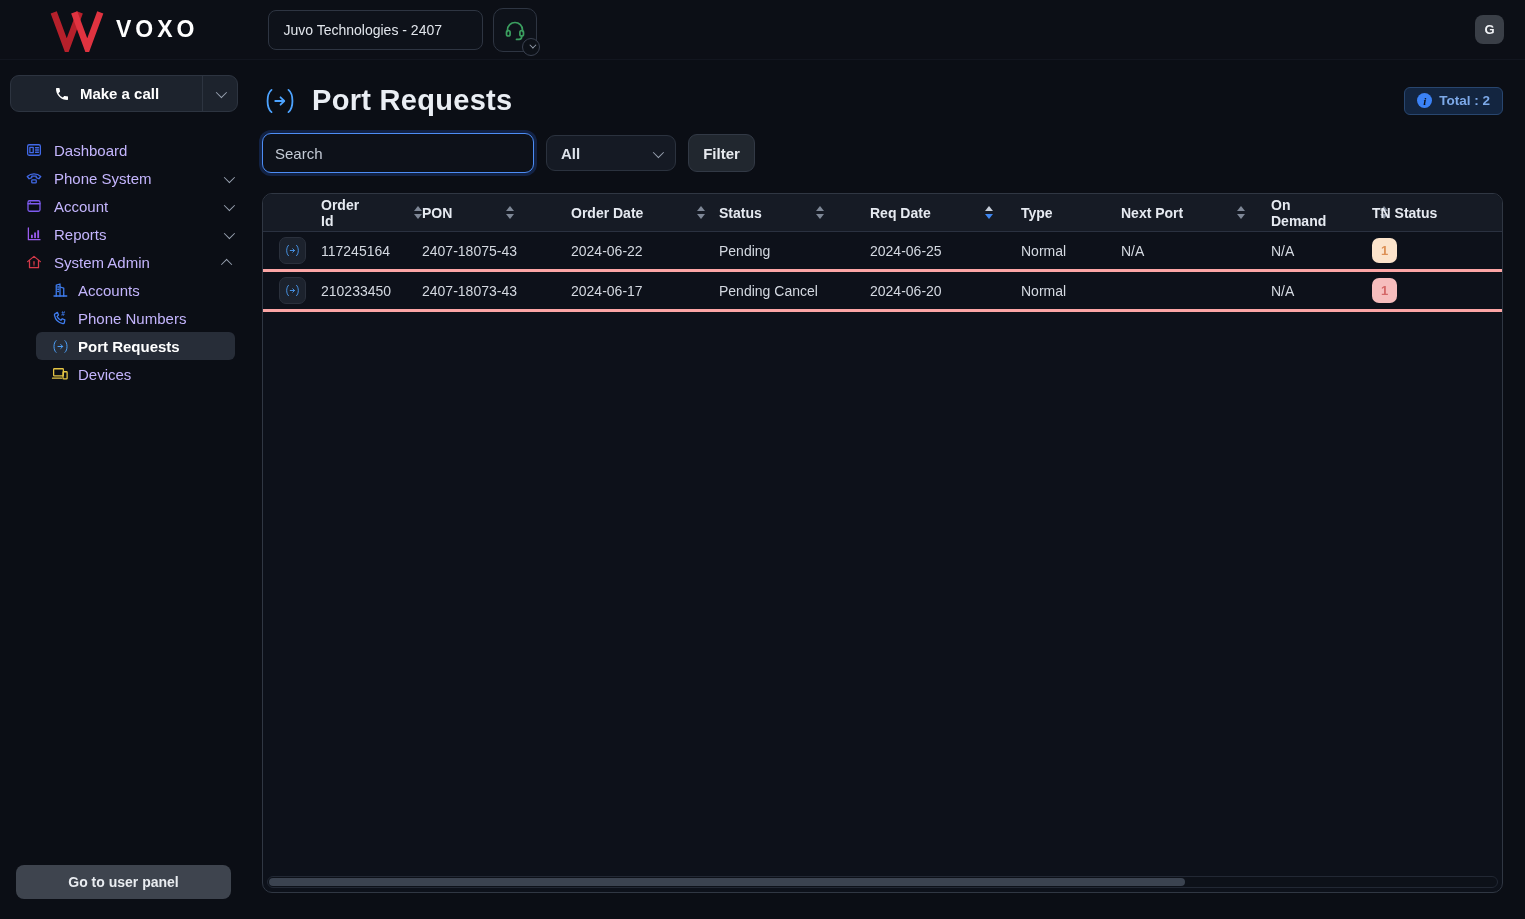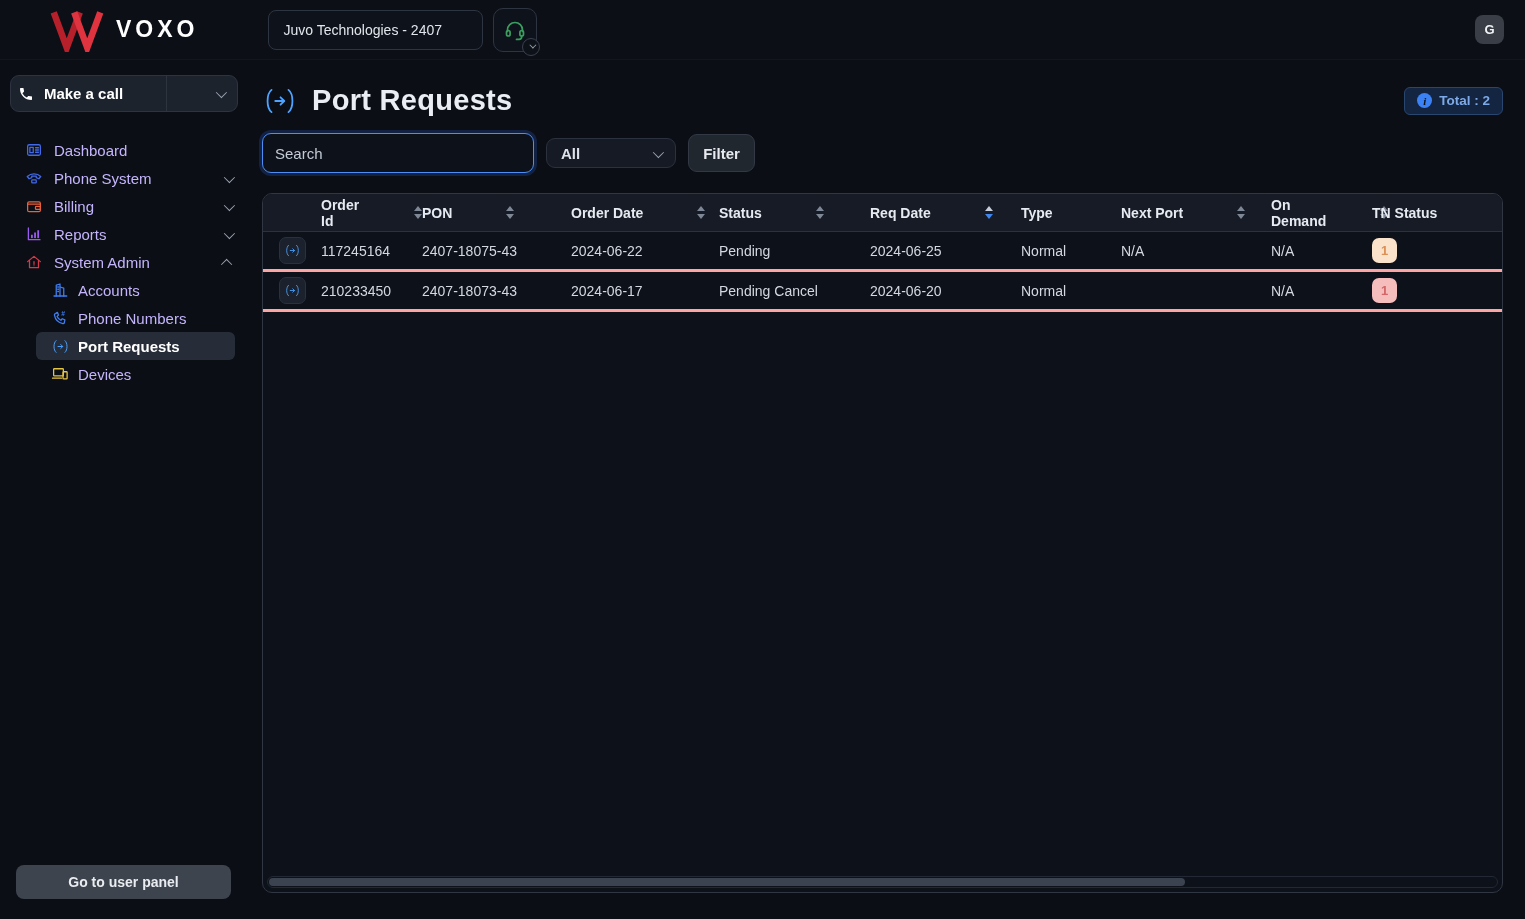--- a/index.html
+++ b/index.html
@@ -23,21 +23,21 @@
   .avatar { margin-left:auto; margin-right:21px; width:29px; height:29px; border-radius:8px;
     background:#3a3f47; color:#f2f4f7; display:flex; align-items:center; justify-content:center;
     font-size:13px; font-weight:700; cursor:pointer; }
 
   .content-row { display:flex; height:859px; }
 
   
   .sidebar { width:248px; position:relative; flex-shrink:0; }
   .make-call { margin:15px 10px 0 10px; height:37px; background:#1d232d;
     border:1px solid #2d3440; border-radius:9px; display:flex; align-items:stretch;
-    cursor:pointer;gap:36px; }
+    cursor:pointer; }
   .mc-main { flex:1; display:flex; align-items:center; justify-content:center; gap:10px;
     color:#fff; font-size:15px; font-weight:700; }
   .mc-divider { width:1px; background:#2d3440; }
   .mc-chev { width:34px; display:flex; align-items:center; justify-content:center; }
 
   .nav { margin-top:24px; }
   .nav-item { height:28px; display:flex; align-items:center; padding:0 16px 0 24px;
     cursor:pointer; }
   .nicon { width:20px; display:flex; align-items:center; justify-content:center; }
   .nicon svg { width:18px; height:18px; }
@@ -78,21 +78,21 @@
     display:flex; align-items:center; justify-content:center; }
   .total-label { font-size:13.5px; font-weight:600; color:#7da9e8; }
 
   .filter-row { margin-top:16px; display:flex; align-items:center; }
   .search-box { width:272px; height:40px; border:1.5px solid #4d8df5; border-radius:9px;
     background:#0d1119; box-shadow:0 0 0 3px rgba(38,86,190,.28); display:flex;
     align-items:center; padding:0 12px; }
   .search-box input { flex:1; background:transparent; border:none; outline:none;
     color:#dfe4ec; font-size:15px; font-family:inherit; }
   .search-box input::placeholder { color:#c4cbd6; }
-  .type-select { margin-left:12px; width:130px; height:30px; background:#151a24;
+  .type-select { margin-left:12px; width:130px; height:36px; background:#151a24;
     border:1px solid #2b323e; border-radius:9px; display:flex; align-items:center;
     padding:0 14px; cursor:pointer; }
   .type-select .sel-val { font-size:15px; font-weight:600; color:#dde2ea; }
   .type-select .chev-wrap { margin-left:auto; }
   .filter-btn { margin-left:12px; width:67px; height:38px; background:#21272f;
     border:1px solid #323945; border-radius:9px; color:#e7eaef; font-size:15px;
     font-weight:700; font-family:inherit; cursor:pointer; }
 
   
   .table-card { margin-top:20px; height:700px; border:1px solid #303743; border-radius:10px;
@@ -195,28 +195,27 @@
         <span class="nicon c-blue">
           <svg class="icn" viewBox="0 0 24 24">
               <path d="M3 10c5-4.5 13-4.5 18 0l-2.5 3-3.5-1.5v-2h-6v2L5.5 13z"></path>
               <rect x="9" y="14.5" width="6" height="4" rx="1"></rect>
             </svg>
         </span>
         <span class="nlabel">Phone System</span>
         <span class="chev-wrap"><span class="chev"></span></span>
       </div>
       <div class="nav-item">
-        <span class="nicon c-orange">
-          <svg class="icn" viewBox="0 0 24 24">
-              <rect x="3.5" y="6.5" width="17" height="13" rx="2"></rect>
-              <path d="M3.5 9.5h17"></path>
-              <rect x="14" y="12.5" width="6.5" height="4" rx="1"></rect>
-            </svg>
-        </span>
-        <span class="nlabel">Billing</span>
+        <span class="nicon c-purple">
+          <svg class="icn" viewBox="0 0 24 24">
+              <rect x="4" y="5" width="16" height="14" rx="2"></rect>
+              <path d="M4 9h16M7 7h.01"></path>
+            </svg>
+        </span>
+        <span class="nlabel">Account</span>
         <span class="chev-wrap"><span class="chev"></span></span>
       </div>
       <div class="nav-item">
         <span class="nicon c-violet">
           <svg class="icn" viewBox="0 0 24 24">
               <path d="M4.5 4v15.5H20"></path>
               <rect class="fillpart" x="8" y="13" width="2.4" height="4.5"></rect>
               <rect class="fillpart" x="12.2" y="10" width="2.4" height="7.5"></rect>
               <rect class="fillpart" x="16.4" y="7" width="2.4" height="10.5"></rect>
             </svg>

